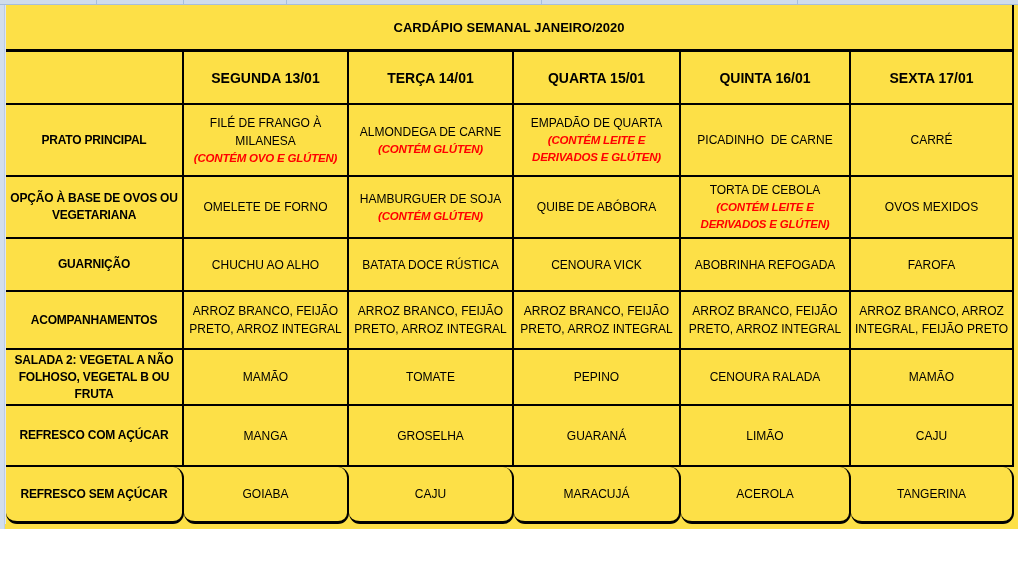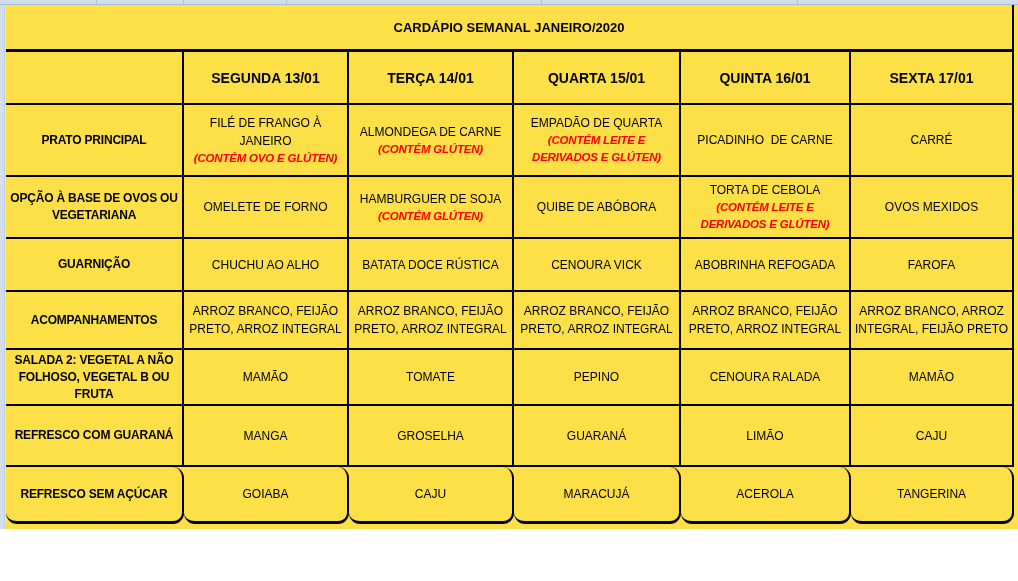--- a/index.html
+++ b/index.html
@@ -66,21 +66,21 @@
           <th>TERÇA 14/01</th>
           <th>QUARTA 15/01</th>
           <th>QUINTA 16/01</th>
           <th>SEXTA 17/01</th>
         </tr>
       </thead>
       <tbody>
         <tr>
           <td class="rowlab">PRATO PRINCIPAL</td>
           <td>
-              <div class="t">FILÉ DE FRANGO À JANEIRO</div>
+              <div class="t">FILÉ DE FRANGO À MILANESA</div>
               <div class="n">(CONTÉM OVO E GLÚTEN)</div>
             </td>
           <td>
               <div class="t">ALMONDEGA DE CARNE</div>
               <div class="n">(CONTÉM GLÚTEN)</div>
             </td>
           <td>
               <div class="t">EMPADÃO DE QUARTA</div>
               <div class="n">(CONTÉM LEITE E DERIVADOS E GLÚTEN)</div>
             </td>
@@ -164,21 +164,21 @@
               <div class="t">PEPINO</div>
             </td>
           <td>
               <div class="t">CENOURA RALADA</div>
             </td>
           <td>
               <div class="t">MAMÃO</div>
             </td>
         </tr>
         <tr>
-          <td class="rowlab">REFRESCO COM GUARANÁ</td>
+          <td class="rowlab">REFRESCO COM AÇÚCAR</td>
           <td>
               <div class="t">MANGA</div>
             </td>
           <td>
               <div class="t">GROSELHA</div>
             </td>
           <td>
               <div class="t">GUARANÁ</div>
             </td>
           <td>

